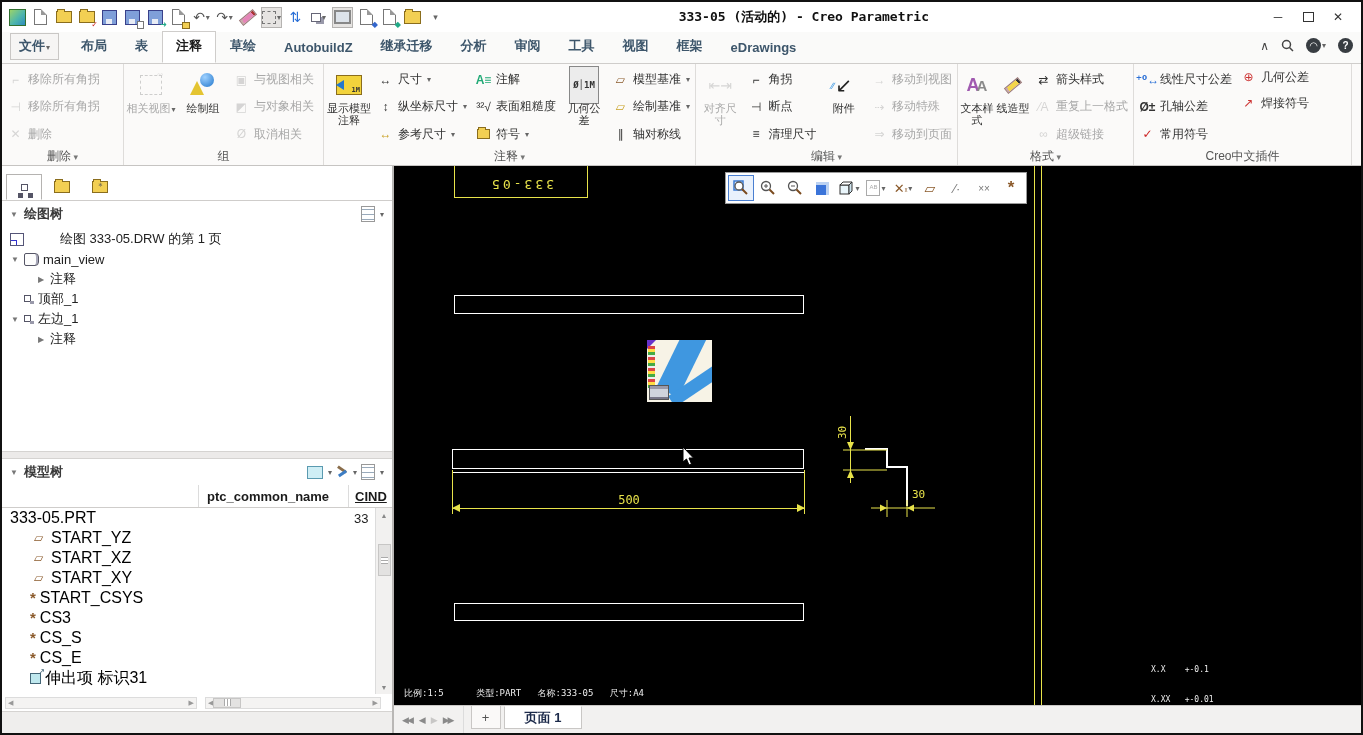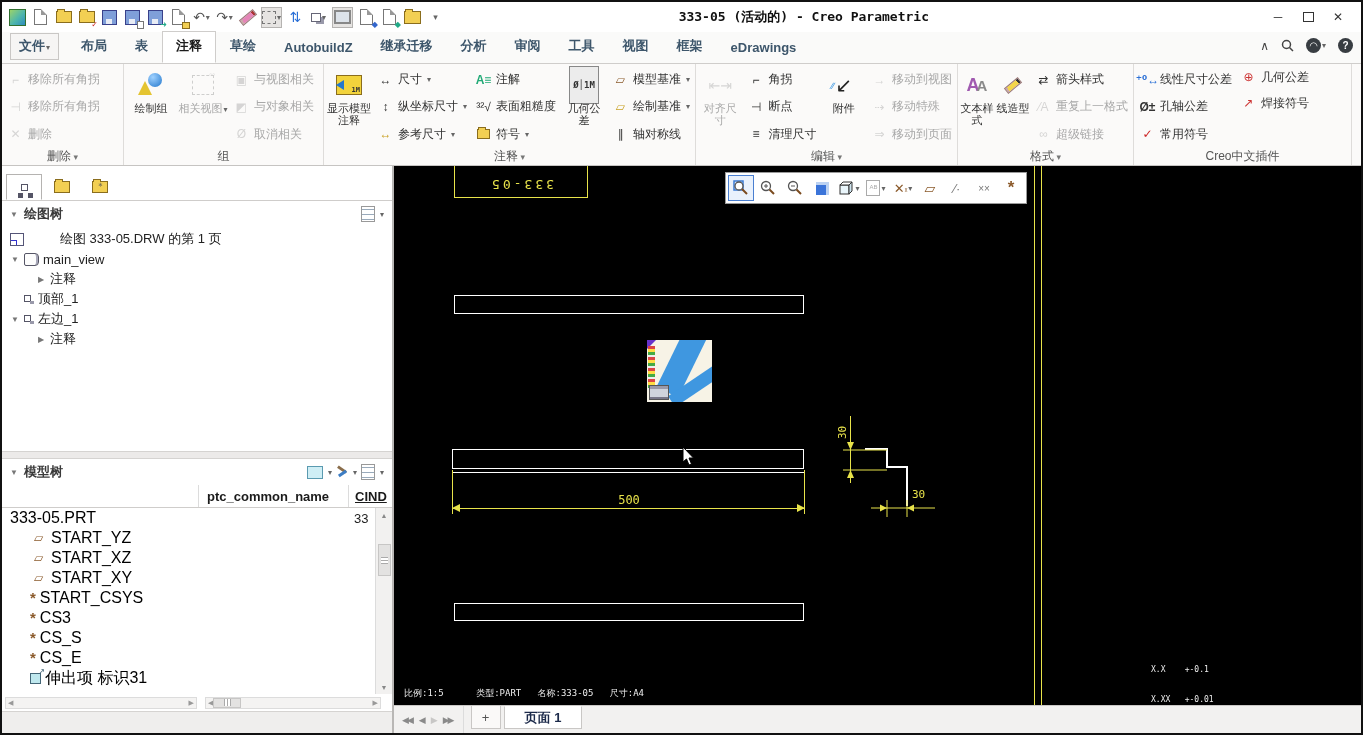--- a/index.html
+++ b/index.html
@@ -266,34 +266,34 @@
               <span class="ri">✕</span>
               <span>删除</span>
             </div>
       </div>
         </div>
       <div class="rlab ga">删除</div>
     </div>
 
     <div class="rg" style="width:200px;">
       <div class="rgc">
+        <div class="rbig dis">
+          <span class="bi">
+              <span class="relview"></span>
+            </span>
+          <span class="bl"><span>相关视图</span><span class="dd">▾</span></span>
+        </div>
         <div class="rbig">
           <span class="bi">
               <span class="drawgrp">
                 <i class="cone"></i>
                 <i class="sph"></i>
               </span>
             </span>
           <span class="bl">绘制组</span>
-        </div>
-        <div class="rbig dis">
-          <span class="bi">
-              <span class="relview"></span>
-            </span>
-          <span class="bl"><span>相关视图</span><span class="dd">▾</span></span>
         </div>
         <div class="rcol">
           <div class="ritem dis">
               <span class="ri">▣</span>
               <span>与视图相关</span>
             </div>
           <div class="ritem dis">
               <span class="ri">◩</span>
               <span>与对象相关</span>
             </div>

